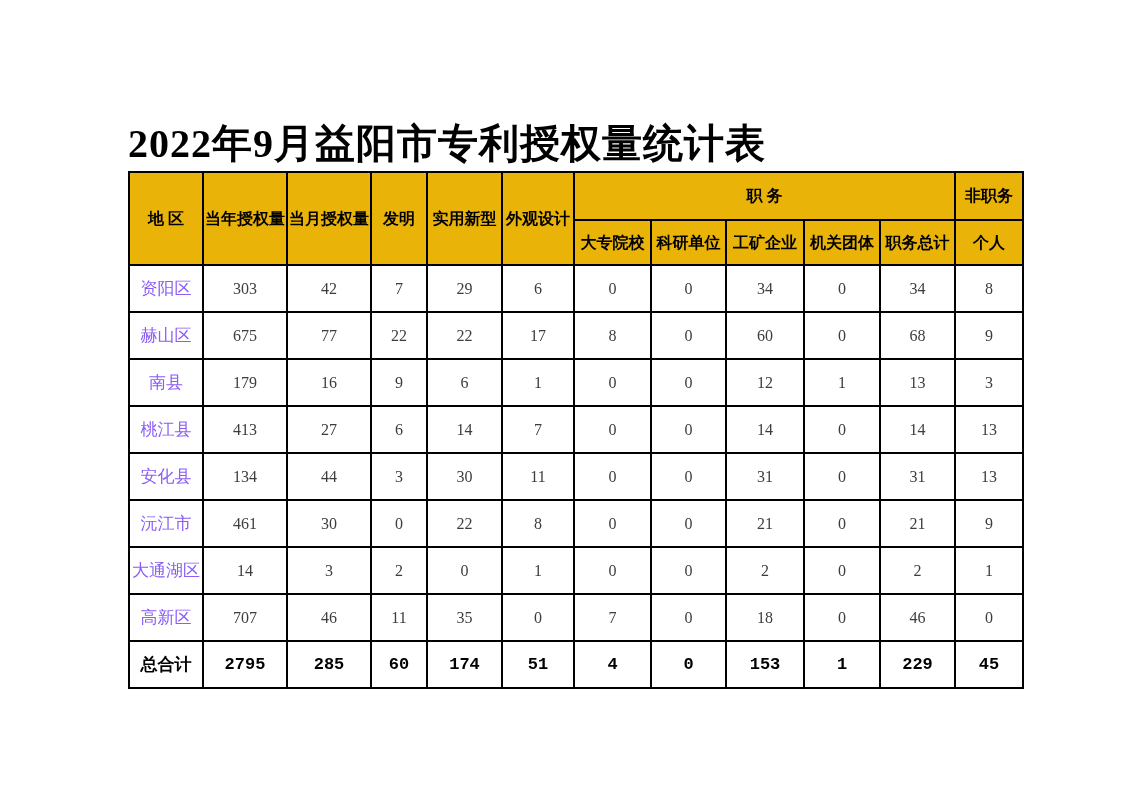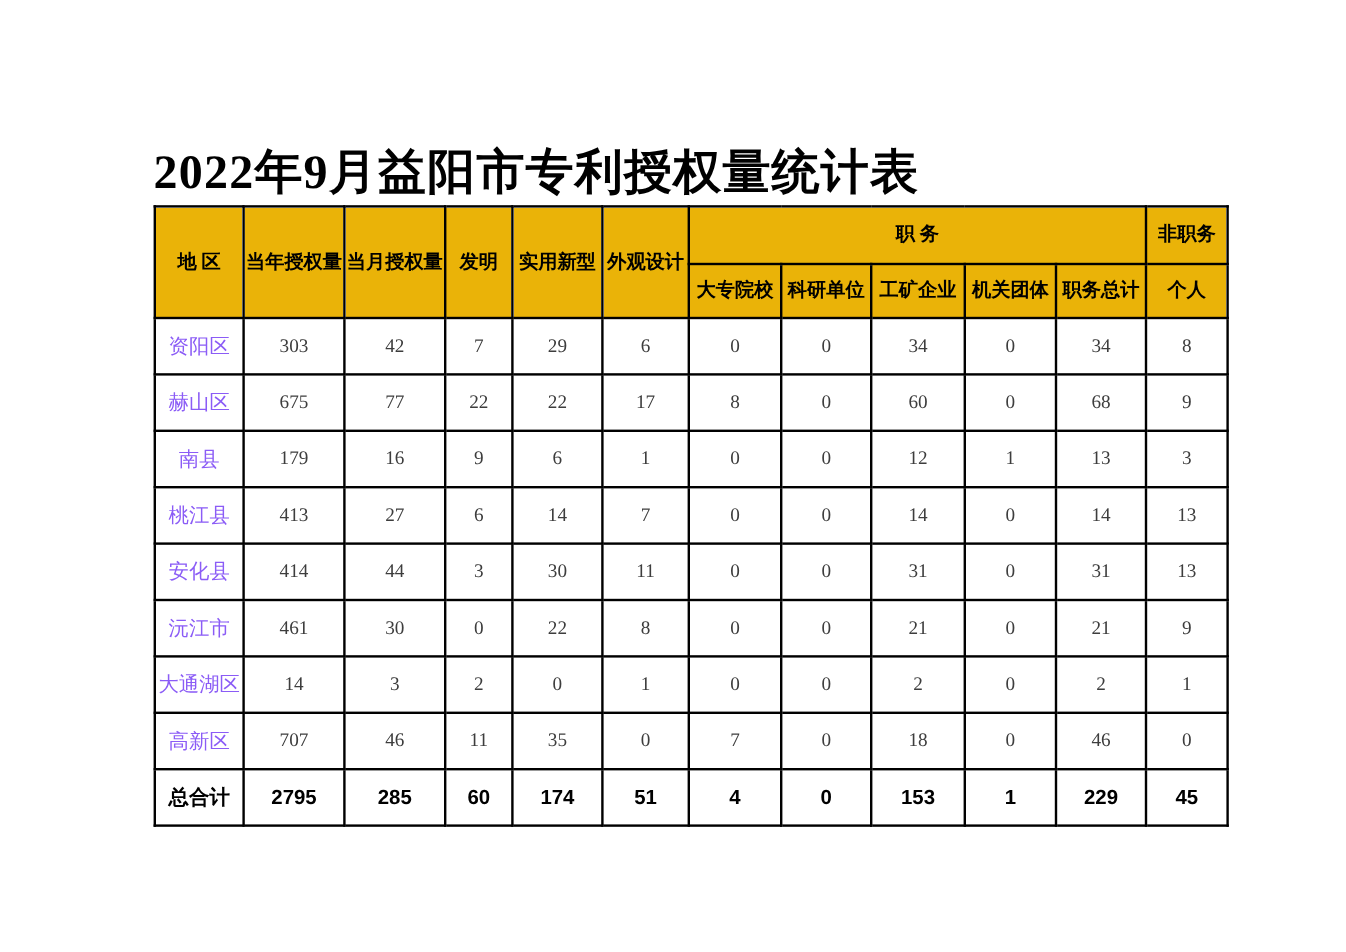--- a/index.html
+++ b/index.html
@@ -54,21 +54,21 @@
     font-size: 17px;
     color: #8b5cf6;
     padding: 0 2px;
   }
   td.val {
     font-size: 16px;
     color: #3d3d3d;
     font-family: "Liberation Serif", serif;
   }
   tr.total td {
-    font-family: Liberation Sans, sans-serif;
+    font-family: Liberation Mono, monospace;
     font-weight: bold;
     font-size: 17px;
     color: #000;
   }
 </style>
 </head>
 <body>
 
 <div class="doc-title">2022年9月益阳市专利授权量统计表</div>
 
@@ -159,21 +159,21 @@
         <td class="val">7</td>
         <td class="val">0</td>
         <td class="val">0</td>
         <td class="val">14</td>
         <td class="val">0</td>
         <td class="val">14</td>
         <td class="val">13</td>
       </tr>
       <tr>
         <td class="region">安化县</td>
-        <td class="val">414</td>
+        <td class="val">134</td>
         <td class="val">44</td>
         <td class="val">3</td>
         <td class="val">30</td>
         <td class="val">11</td>
         <td class="val">0</td>
         <td class="val">0</td>
         <td class="val">31</td>
         <td class="val">0</td>
         <td class="val">31</td>
         <td class="val">13</td>

